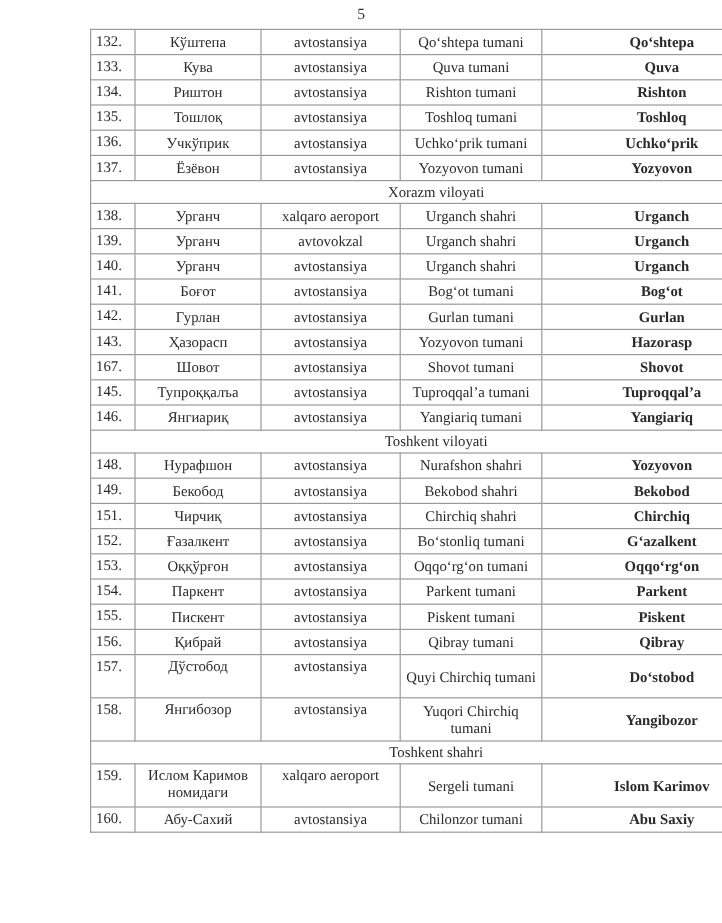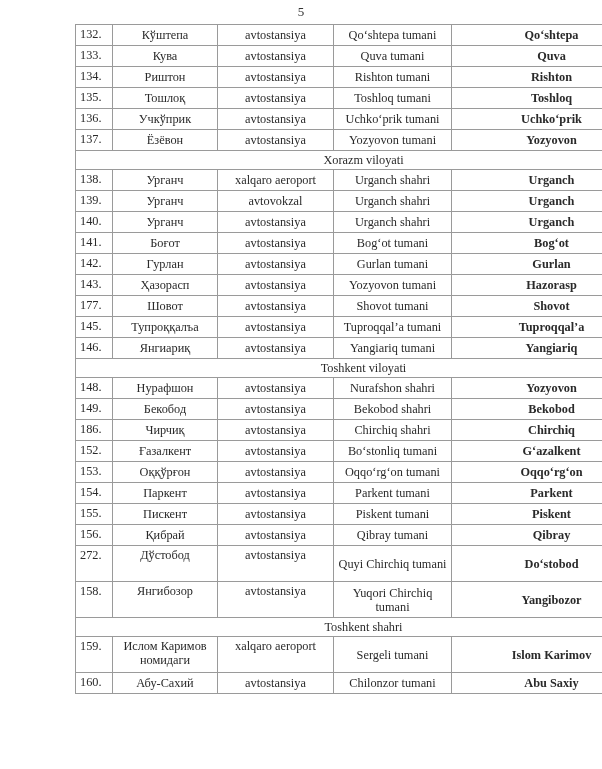--- a/index.html
+++ b/index.html
@@ -108,21 +108,21 @@
         <td class="c-lat">Gurlan</td>
       </tr>
       <tr>
         <td class="c-num">143.</td>
         <td class="c-cyr">Ҳазорасп</td>
         <td class="c-type">avtostansiya</td>
         <td class="c-dist">Yozyovon tumani</td>
         <td class="c-lat">Hazorasp</td>
       </tr>
       <tr>
-        <td class="c-num">177.</td>
+        <td class="c-num">167.</td>
         <td class="c-cyr">Шовот</td>
         <td class="c-type">avtostansiya</td>
         <td class="c-dist">Shovot tumani</td>
         <td class="c-lat">Shovot</td>
       </tr>
       <tr>
         <td class="c-num">145.</td>
         <td class="c-cyr">Тупроққалъа</td>
         <td class="c-type">avtostansiya</td>
         <td class="c-dist">Tuproqqal’a tumani</td>
@@ -146,21 +146,21 @@
         <td class="c-lat">Yozyovon</td>
       </tr>
       <tr>
         <td class="c-num">149.</td>
         <td class="c-cyr">Бекобод</td>
         <td class="c-type">avtostansiya</td>
         <td class="c-dist">Bekobod shahri</td>
         <td class="c-lat">Bekobod</td>
       </tr>
       <tr>
-        <td class="c-num">186.</td>
+        <td class="c-num">151.</td>
         <td class="c-cyr">Чирчиқ</td>
         <td class="c-type">avtostansiya</td>
         <td class="c-dist">Chirchiq shahri</td>
         <td class="c-lat">Chirchiq</td>
       </tr>
       <tr>
         <td class="c-num">152.</td>
         <td class="c-cyr">Ғазалкент</td>
         <td class="c-type">avtostansiya</td>
         <td class="c-dist">Bo‘stonliq tumani</td>
@@ -188,21 +188,21 @@
         <td class="c-lat">Piskent</td>
       </tr>
       <tr>
         <td class="c-num">156.</td>
         <td class="c-cyr">Қибрай</td>
         <td class="c-type">avtostansiya</td>
         <td class="c-dist">Qibray tumani</td>
         <td class="c-lat">Qibray</td>
       </tr>
       <tr class="tall">
-        <td class="c-num">272.</td>
+        <td class="c-num">157.</td>
         <td class="c-cyr">Дўстобод</td>
         <td class="c-type">avtostansiya</td>
         <td class="c-dist">Quyi Chirchiq tumani</td>
         <td class="c-lat">Do‘stobod</td>
       </tr>
       <tr class="tall">
         <td class="c-num">158.</td>
         <td class="c-cyr">Янгибозор</td>
         <td class="c-type">avtostansiya</td>
         <td class="c-dist">Yuqori Chirchiq tumani</td>

